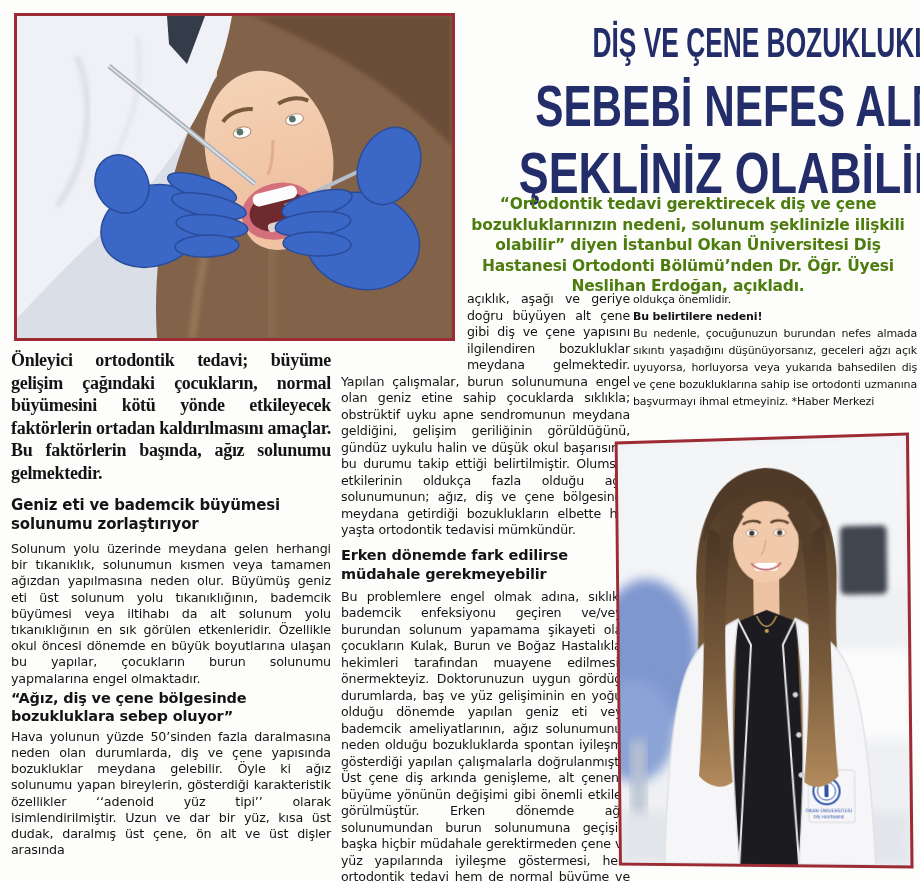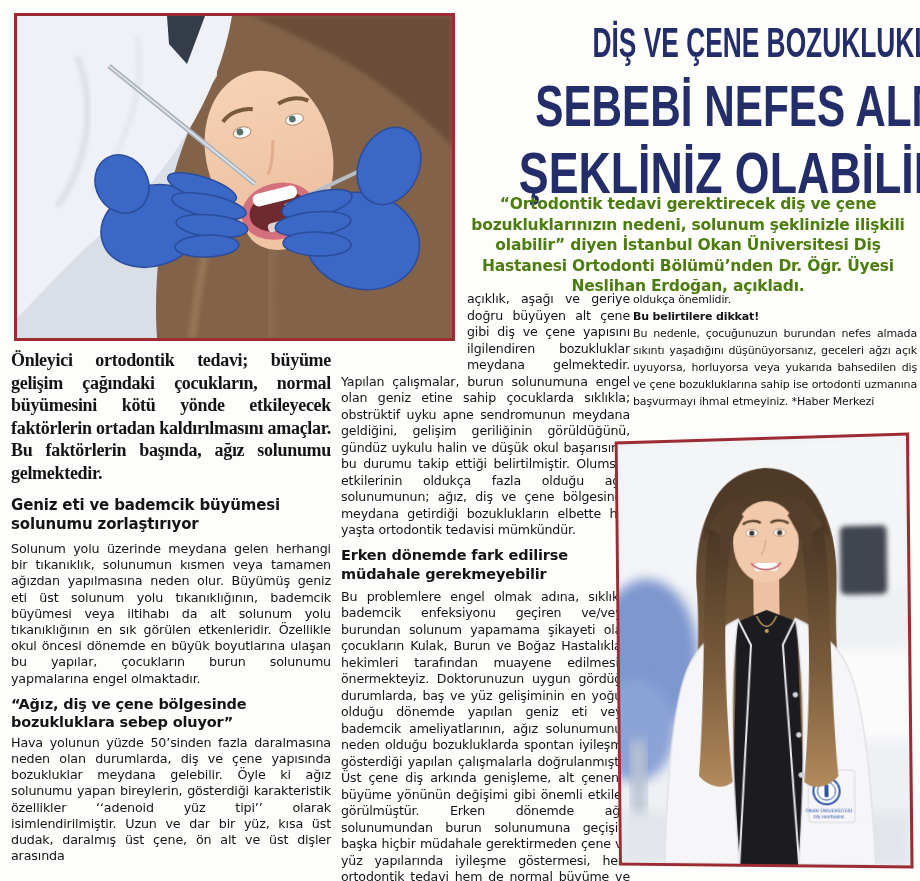--- a/index.html
+++ b/index.html
@@ -26,21 +26,21 @@
     color:#4d7c0f;font-weight:bold;font-size:15.5px;line-height:20.5px;letter-spacing:-0.2px;}
   
   .col{text-align:justify;letter-spacing:-0.15px;}
   .col-left{left:11px;top:349px;width:320px;}
   .col-mid{left:341px;top:291px;width:289px;font-size:12.6px;line-height:16.5px;}
   .col-right{left:633px;top:291px;width:284px;font-size:11px;line-height:17px;}
   .intro{font-weight:bold;font-size:18px;line-height:22.5px;letter-spacing:-0.3px;font-family:Liberation Serif, serif;}
   .h-sec{font-weight:bold;font-size:15px;line-height:19px;text-align:left;}
   .h-left1{margin-top:12px;}
   .p-body{font-size:12.7px;line-height:16.2px;margin-top:7px;}
-  .h-left2{margin-top:8px;font-size:14.5px;line-height:18.5px;}
+  .h-left2{margin-top:2px;font-size:14.5px;line-height:18.5px;}
   .p-left2{margin-top:3px;}
   .wrap-spacer{float:left;width:126px;height:72px;}
   .h-mid{font-weight:bold;font-size:14.5px;line-height:19px;text-align:left;margin:7px 0 5px;}
   .r-lead{}
   .h-right{font-weight:bold;text-align:left;}
   svg{display:block;}
 </style>
 </head>
 <body>
 
@@ -136,21 +136,21 @@
 
 <div class="abs col col-mid">
   <div class="wrap-spacer"></div>
   <span>açıklık, aşağı ve geriye doğru büyüyen alt çene gibi diş ve çene yapısını ilgilendiren bozukluklar meydana gelmektedir. Yapılan çalışmalar, burun solunumuna engel olan geniz etine sahip çocuklarda sıklıkla; obstrüktif uyku apne sendromunun meydana geldiğini, gelişim geriliğinin görüldüğünü, gündüz uykulu halin ve düşük okul başarısının bu durumu takip ettiği belirtilmiştir. Olumsuz etkilerinin oldukça fazla olduğu ağız solunumunun; ağız, diş ve çene bölgesinde meydana getirdiği bozuklukların elbette her yaşta ortodontik tedavisi mümkündür.</span>
   <div class="h-mid">Erken dönemde fark edilirse müdahale gerekmeyebilir</div>
   <div>Bu problemlere engel olmak adına, sıklıkla bademcik enfeksiyonu geçiren ve/veya burundan solunum yapamama şikayeti olan çocukların Kulak, Burun ve Boğaz Hastalıkları hekimleri tarafından muayene edilmesini önermekteyiz. Doktorunuzun uygun gördüğü durumlarda, baş ve yüz gelişiminin en yoğun olduğu dönemde yapılan geniz eti veya bademcik ameliyatlarının, ağız solunumunun neden olduğu bozukluklarda spontan iyileşme gösterdiği yapılan çalışmalarla doğrulanmıştır. Üst çene diş arkında genişleme, alt çenenin büyüme yönünün değişimi gibi önemli etkileri görülmüştür. Erken dönemde ağız solunumundan burun solunumuna geçişin; başka hiçbir müdahale gerektirmeden çene ve yüz yapılarında iyileşme göstermesi, hem ortodontik tedavi hem de normal büyüme ve gelişim açısından</div>
 </div>
 
 <div class="abs col col-right">
   <div class="r-lead">oldukça önemlidir.</div>
-  <div class="h-right">Bu belirtilere dikkat!</div>
+  <div class="h-right">Bu belirtilere nedeni!</div>
   <div>Bu nedenle, çocuğunuzun burundan nefes almada sıkıntı yaşadığını düşünüyorsanız, geceleri ağzı açık uyuyorsa, horluyorsa veya yukarıda bahsedilen diş ve çene bozukluklarına sahip ise ortodonti uzmanına başvurmayı ihmal etmeyiniz. *Haber Merkezi</div>
 </div>
 
 <div class="abs photo-frame doctor-photo">
   <svg width="290" height="424" viewBox="0 0 290 424">
     <defs>
       <filter id="db2">
           <feGaussianBlur stdDeviation="2.5"></feGaussianBlur>
         </filter>
       <filter id="db6">

